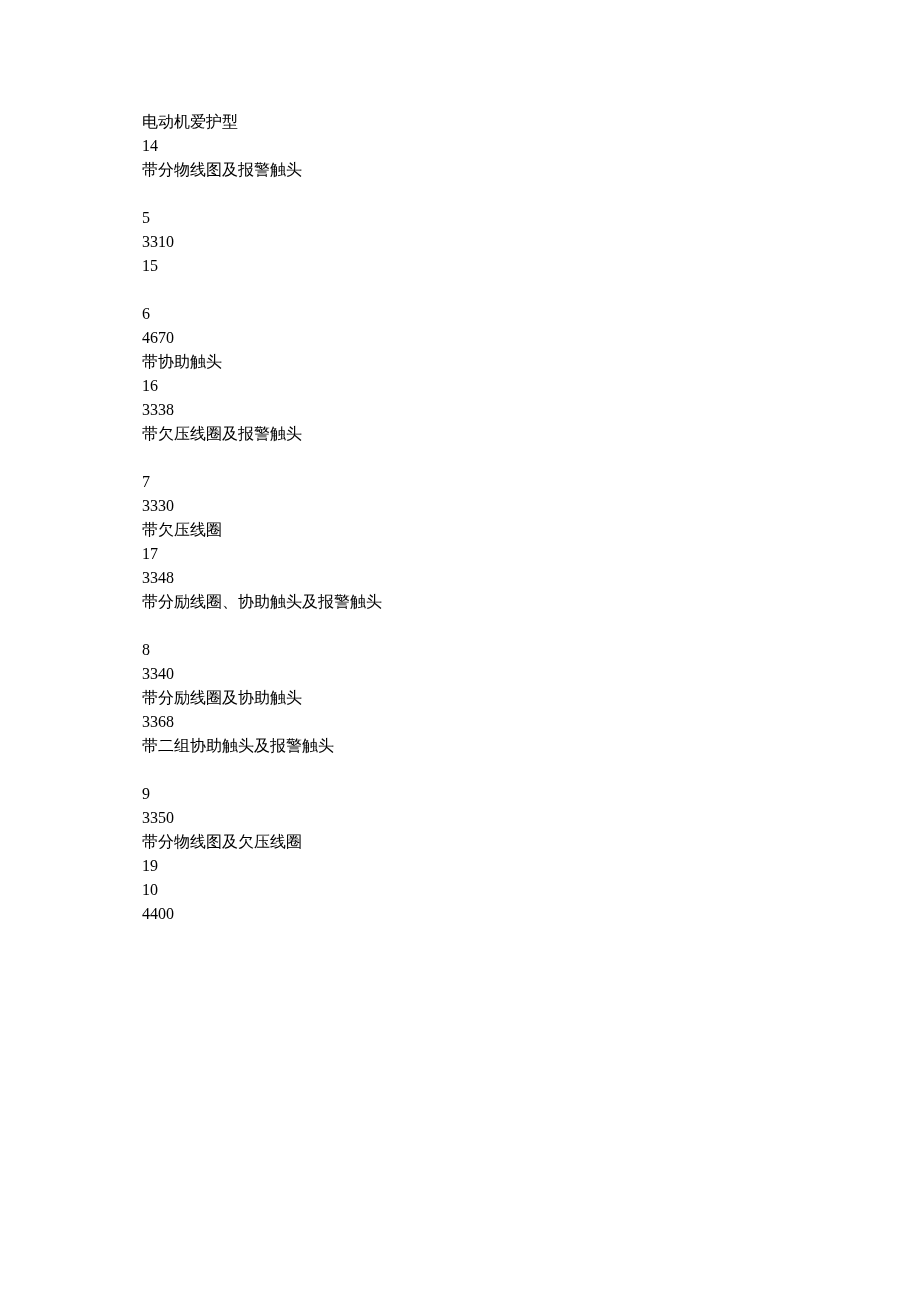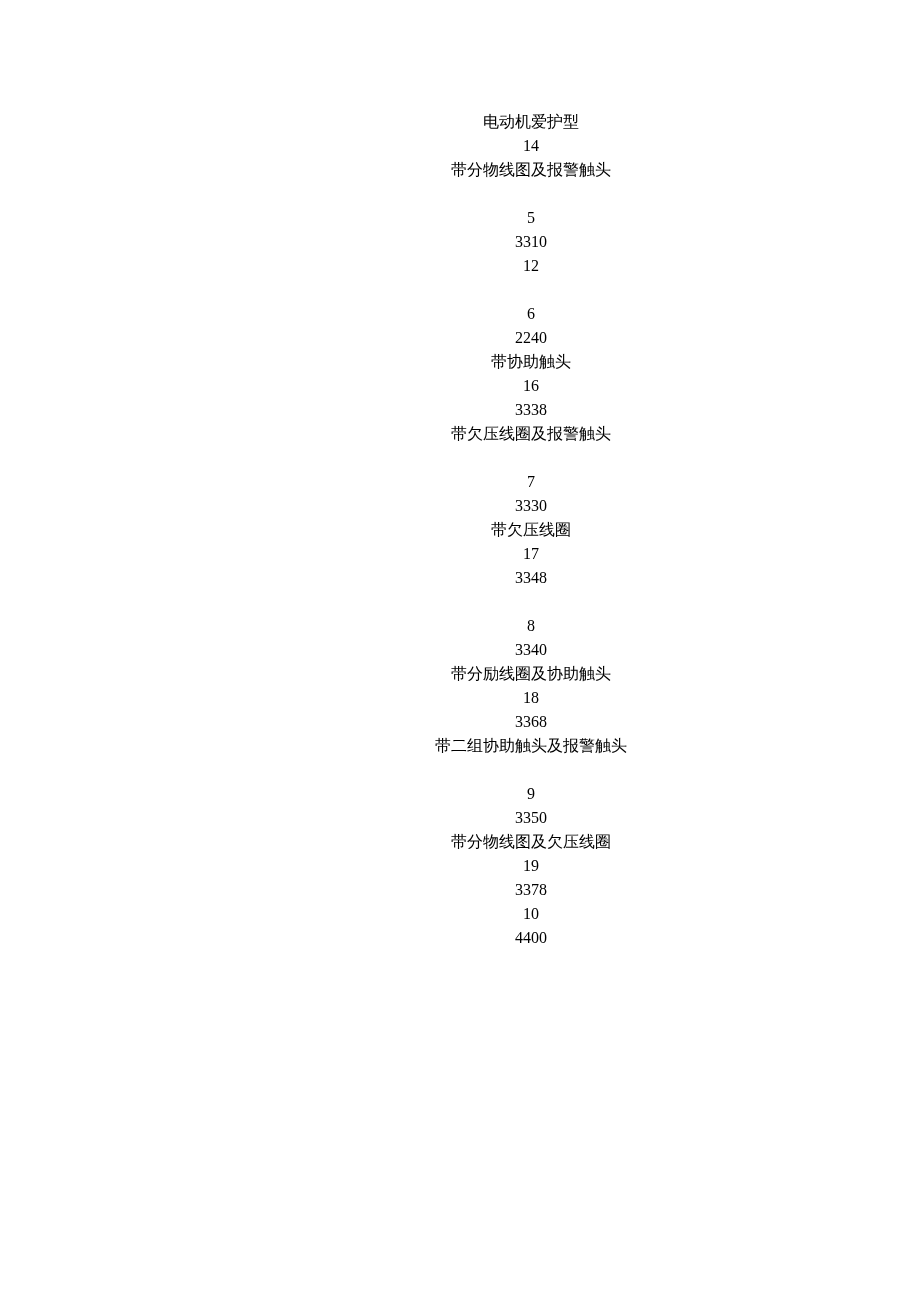--- a/index.html
+++ b/index.html
@@ -9,21 +9,20 @@
     font-family: "SimSun", "宋体", serif;
     font-size: 16px;
     color: #000000;
     line-height: 1.5;
   }
   .page {
     width: 920px;
     min-height: 1301px;
     padding: 110px 0 14px 142px;
     box-sizing: border-box;
-    text-align: center;
   }
   .block {
     margin-bottom: 24px;
   }
   .line {
     white-space: pre;
   }
 </style>
 </head>
 <body>
@@ -32,52 +31,51 @@
 
   <div class="block">
     <div class="line">电动机爱护型</div>
     <div class="line">14</div>
     <div class="line">带分物线图及报警触头</div>
   </div>
 
   <div class="block">
     <div class="line">5</div>
     <div class="line">3310</div>
-    <div class="line">12</div>
+    <div class="line">15</div>
   </div>
 
   <div class="block">
     <div class="line">6</div>
-    <div class="line">2240</div>
+    <div class="line">4670</div>
     <div class="line">带协助触头</div>
     <div class="line">16</div>
     <div class="line">3338</div>
     <div class="line">带欠压线圈及报警触头</div>
   </div>
 
   <div class="block">
     <div class="line">7</div>
     <div class="line">3330</div>
     <div class="line">带欠压线圈</div>
     <div class="line">17</div>
     <div class="line">3348</div>
+    <div class="line">带分励线圈、协助触头及报警触头</div>
   </div>
 
   <div class="block">
     <div class="line">8</div>
     <div class="line">3340</div>
     <div class="line">带分励线圈及协助触头</div>
-    <div class="line">18</div>
     <div class="line">3368</div>
     <div class="line">带二组协助触头及报警触头</div>
   </div>
 
   <div class="block">
     <div class="line">9</div>
     <div class="line">3350</div>
     <div class="line">带分物线图及欠压线圈</div>
     <div class="line">19</div>
-    <div class="line">3378</div>
     <div class="line">10</div>
     <div class="line">4400</div>
   </div>
 
 </div>
 
 </body></html>

